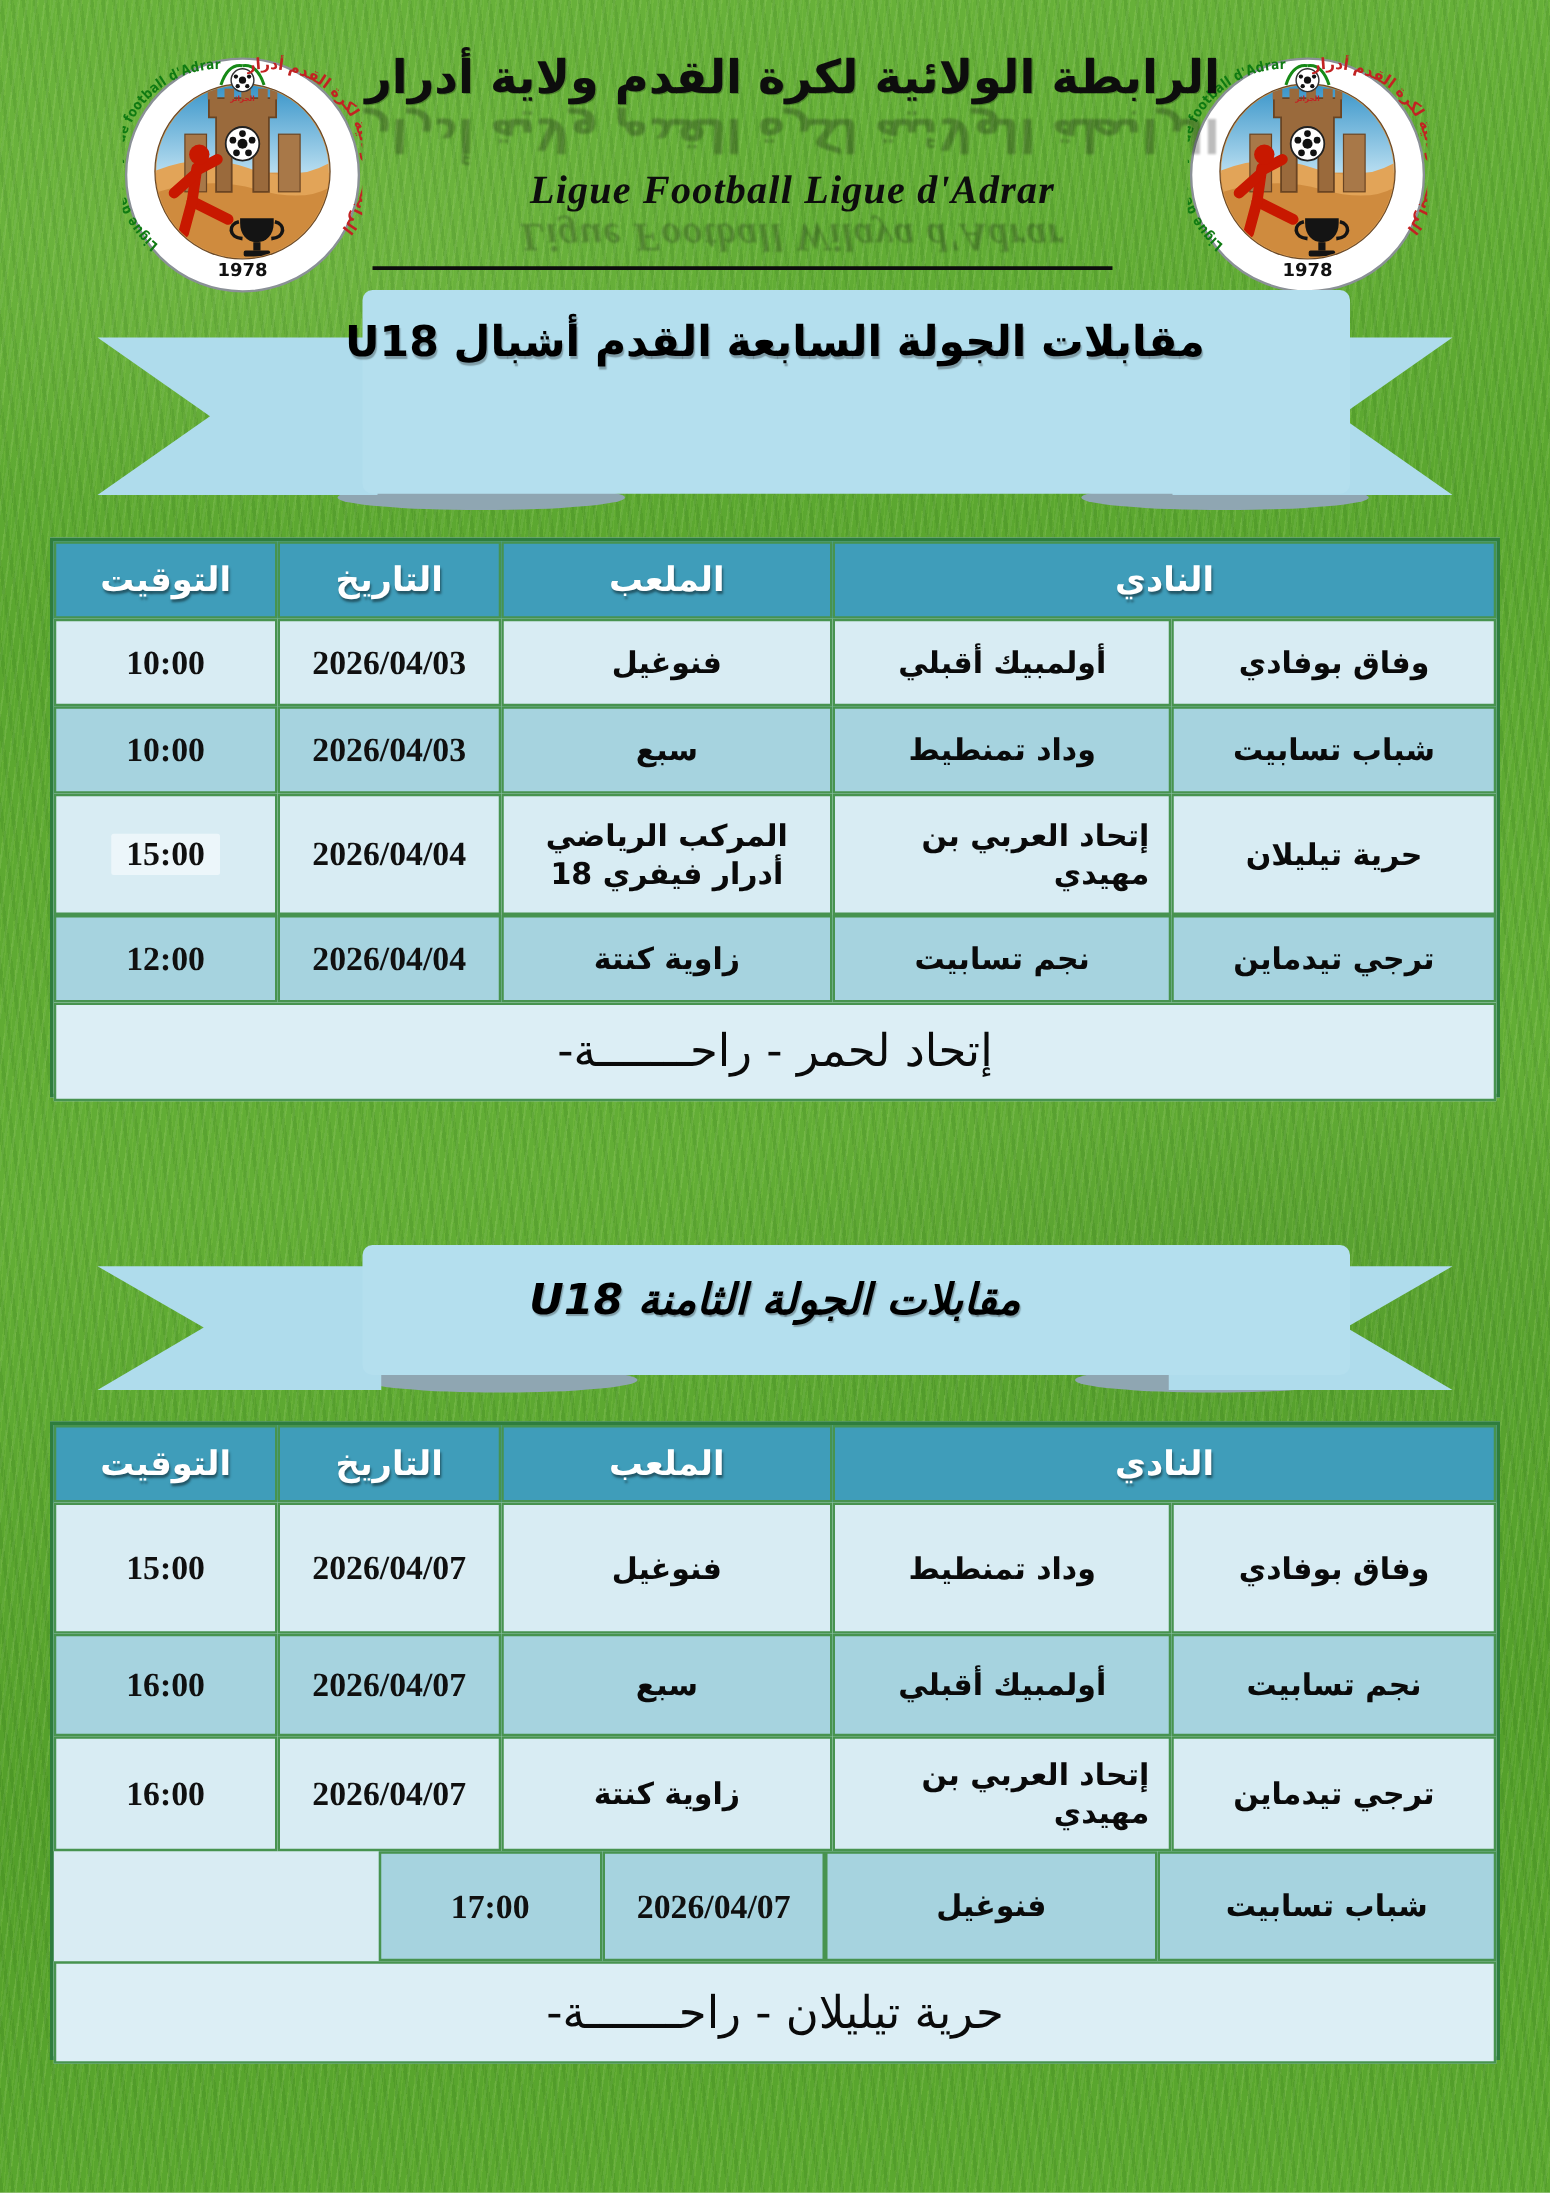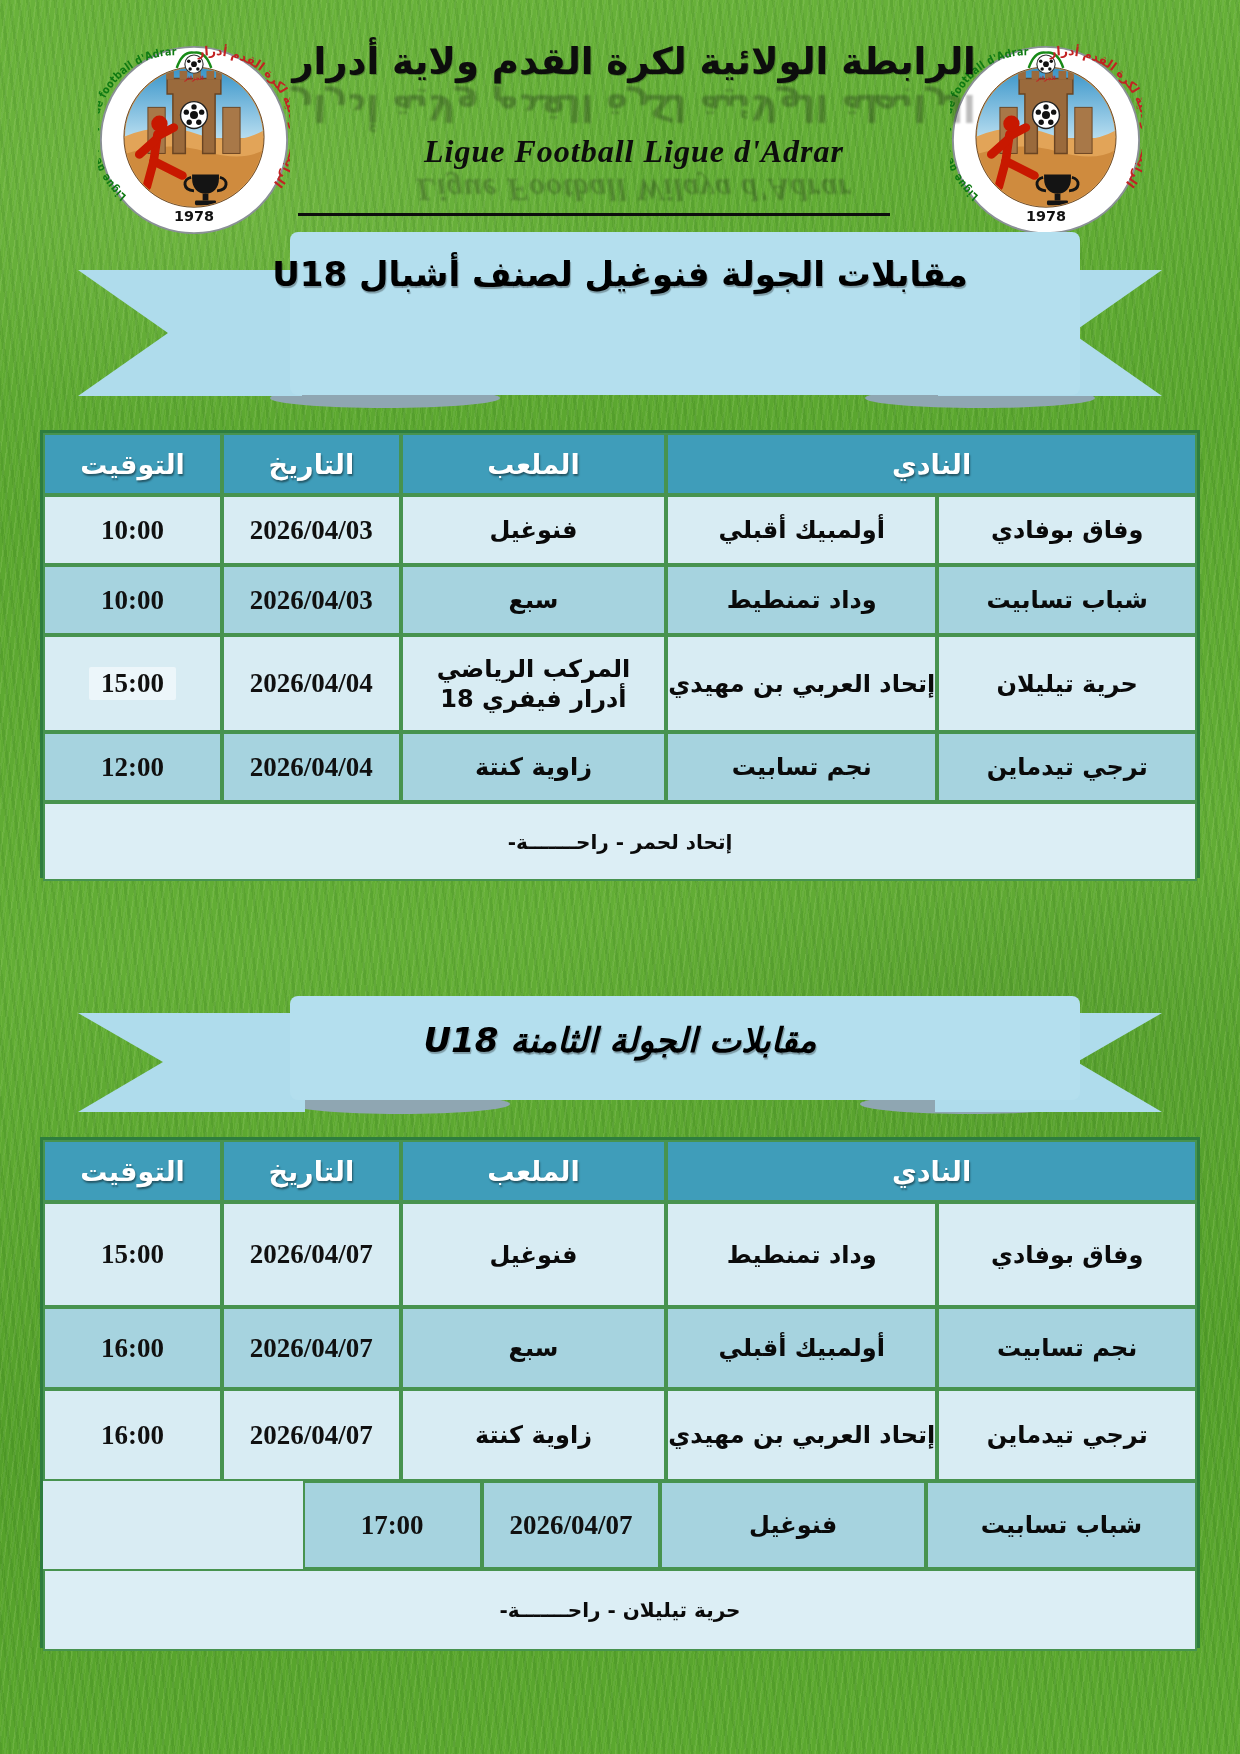--- a/index.html
+++ b/index.html
@@ -36,38 +36,38 @@
   #b1-line1{top:26px;}
   #b1-line2{top:90px;}
   #b2-line1{top:30px;font-style:italic;}
   
   .ftable{position:absolute;left:40px;width:1160px;direction:rtl;box-sizing:border-box;
     border:3px solid #2e7d3e;background:#d9ecf3;}
   #table1{top:430px;height:448px;}
   #table2{top:1137px;height:511px;}
   .trow{display:flex;width:100%;box-sizing:border-box;}
   .cell{box-sizing:border-box;border:2px solid #47934f;display:flex;flex-direction:column;
-    align-items:center;justify-content:center;text-align:right;overflow:hidden;padding:0 0;}
+    align-items:center;justify-content:center;text-align:right;overflow:hidden;padding:0 16px;}
   .thead .cell{background:#3f9dba;color:#ffffff;font-size:27px;font-weight:bold;
     text-shadow:1px 2px 2px rgba(0,0,0,.45);}
   .row-light .cell{background:#d8ecf3;}
   .row-dark .cell{background:#a6d3df;}
   .row-rest .cell{background:#dceef5;}
   .c-club{width:46%;}
   .c-home{width:22.5%;}
   .c-away{width:23.5%;}
   .c-venue{width:23%;}
   .c-date{width:15.5%;}
   .c-time{width:15.5%;}
   .c-rest{width:100%;}
   .ar-cell{font-weight:bold;font-size:24px;color:#0a0a0a;line-height:1.25;}
   .num-cell{font-family:"Liberation Serif",serif;font-weight:bold;font-size:27px;color:#101010;}
   .venue-line{display:block;}
   .hl{background:#ecf6fa;padding:1px 12px;border-radius:2px;}
-  .rest-note{font-weight:bold;font-size:20px;color:#0a0a0a;}
+  .rest-note{font-weight:normal;font-size:36px;color:#0a0a0a;}
 </style>
 </head>
 <body>
 
 <div class="page">
 
   <svg width="0" height="0" style="position:absolute" aria-hidden="true">
     <defs>
       <linearGradient id="skyGrad" x1="0" y1="0" x2="0" y2="1">
         <stop offset="0" stop-color="#2f8fc6"></stop>
@@ -148,21 +148,21 @@
   <div class="title-underline"></div>
 
   <div class="banner" id="banner1">
     <svg viewBox="0 0 1110 188">
       <ellipse cx="320" cy="170" rx="115" ry="10" fill="#8fa6b2"></ellipse>
       <ellipse cx="915" cy="170" rx="115" ry="10" fill="#8fa6b2"></ellipse>
       <path d="M13 42 L237 42 L237 168 L13 168 L103 105 Z" fill="#afdcec"></path>
       <path d="M1097 42 L873 42 L873 168 L1097 168 L1007 105 Z" fill="#afdcec"></path>
       <rect x="225" y="4" width="790" height="163" rx="8" fill="#b4dfee"></rect>
     </svg>
-    <div class="banner-text" id="b1-line1">مقابلات الجولة فنوغيل لصنف أشبال U18</div>
+    <div class="banner-text" id="b1-line1">مقابلات الجولة السابعة القدم أشبال U18</div>
   </div>
 
   <div class="ftable" id="table1" dir="rtl">
     <div class="trow thead" style="height:62px">
       <div class="cell c-club">النادي</div>
       <div class="cell c-venue">الملعب</div>
       <div class="cell c-date">التاريخ</div>
       <div class="cell c-time">التوقيت</div>
     </div>
     <div class="trow row-light" style="height:70px">

